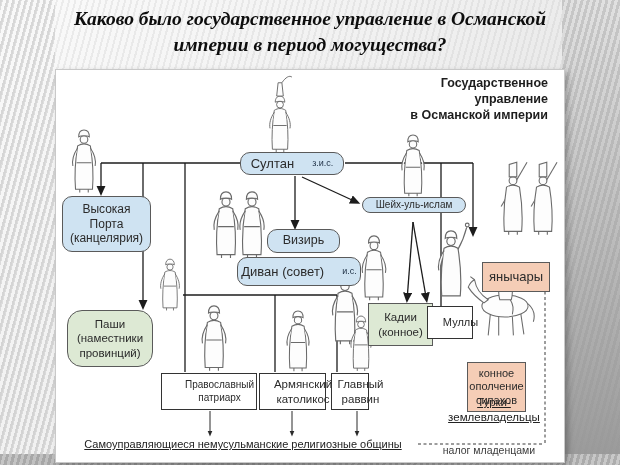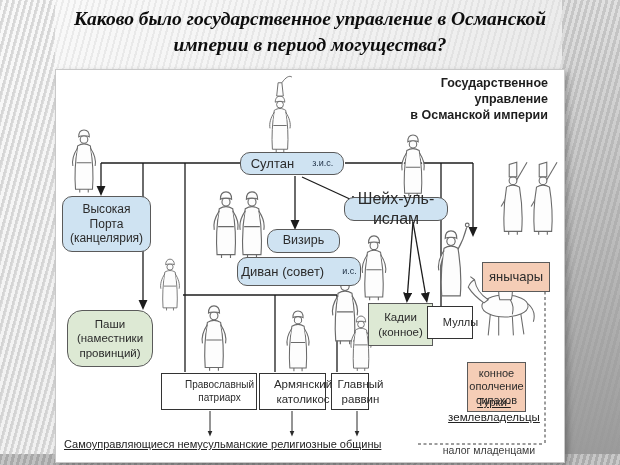--- a/index.html
+++ b/index.html
@@ -45,21 +45,21 @@
     position:absolute;display:flex;align-items:center;justify-content:center;
     text-align:center;color:#2b2b2b;white-space:pre-line;line-height:1.22;
     border:1px solid #5a5a5a;box-sizing:border-box;
   }
   .blue  {background:var(--box-blue,  #cfe3f2);border-radius:10px;}
   .green {background:var(--box-green, #dde9d4);}
   .salmon{background:var(--box-salmon,#f5cdb6);margin-top:25px;}
   .white {background:var(--box-white, #ffffff);border-color:#333;padding-left:21px;}
   .sup{font-size:9px;vertical-align:6px;margin-left:18px;font-weight:normal;color:#23354a;}
   .freelabel{position:absolute;color:#222;white-space:pre-line;}
-  .underlined{text-decoration:underline;}
+  .underlined{text-decoration:underline;text-align:center;}
   .fig{stroke:#6a6a6a;fill:#fdfdfd;stroke-width:1;}
 </style>
 </head>
 <body>
 
 <div class="slide">
   <div class="left-shade"></div>
   <div class="right-shade"></div>
   <div class="bottom-band"></div>
 
@@ -174,21 +174,21 @@
 в Османской империи</div>
 
   <div class="node blue" style="left:240px;top:152px;width:104px;height:23px;font-size:13px;">
     <span>Султан</span><span class="sup">з.и.с.</span>
   </div>
 
   <div class="node blue" style="left:62px;top:196px;width:89px;height:56px;font-size:12px;">Высокая
 Порта
 (канцелярия)</div>
 
-  <div class="node blue" style="left:344px;top:197px;width:104px;height:24px;font-size:16px;">Шейх-уль-ислам</div>
+  <div class="node blue" style="left:362px;top:197px;width:104px;height:16px;font-size:10px;">Шейх-уль-ислам</div>
 
   <div class="node blue" style="left:267px;top:229px;width:73px;height:24px;font-size:12.5px;">Визирь</div>
 
   <div class="node blue" style="left:237px;top:257px;width:124px;height:29px;font-size:13px;">
     <span>Диван (совет)</span><span class="sup">и.с.</span>
   </div>
 
   <div class="node green" style="left:67px;top:310px;width:86px;height:57px;font-size:11.5px;border-radius:15px;">Паши
 (наместники
 провинций)</div>

